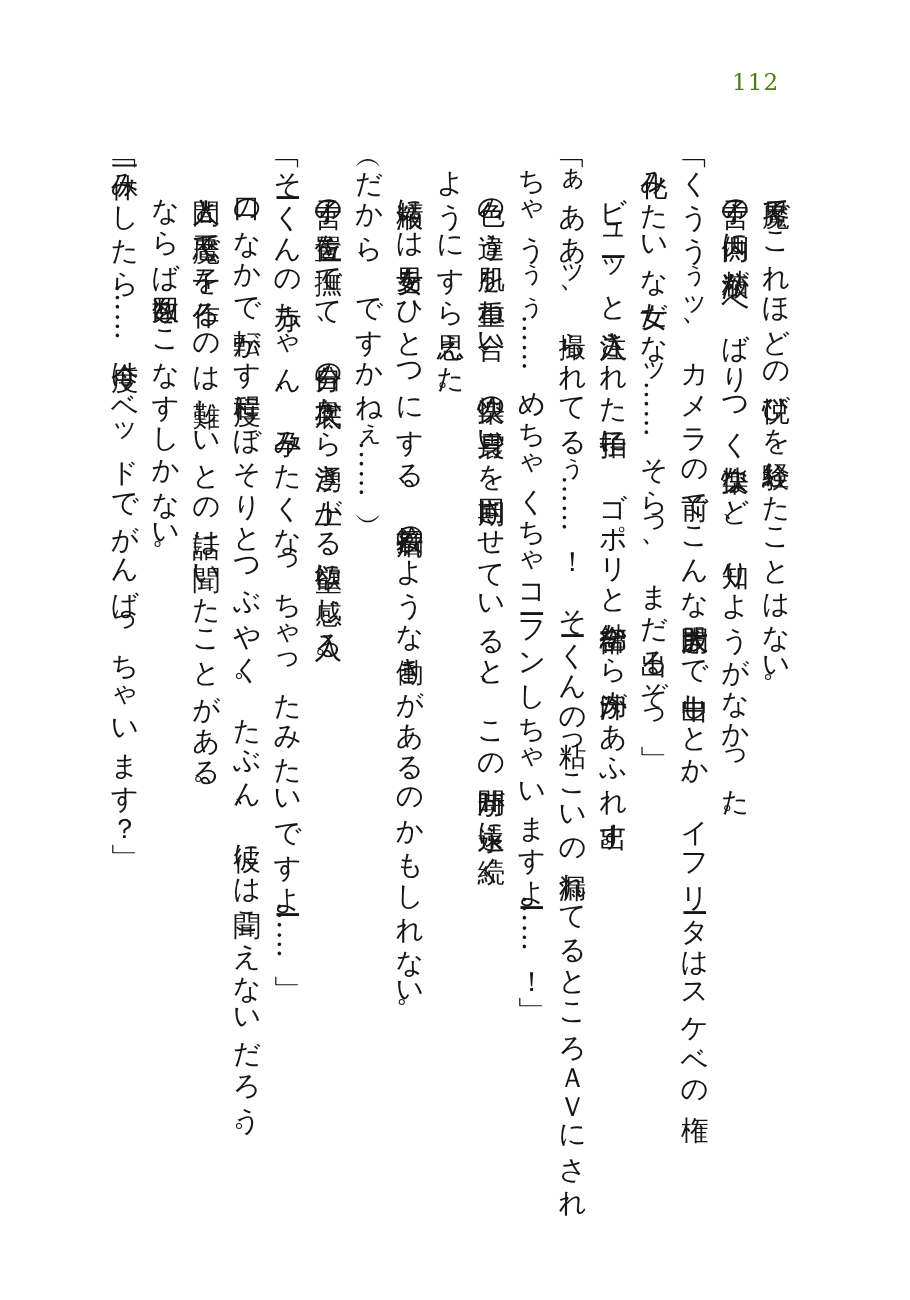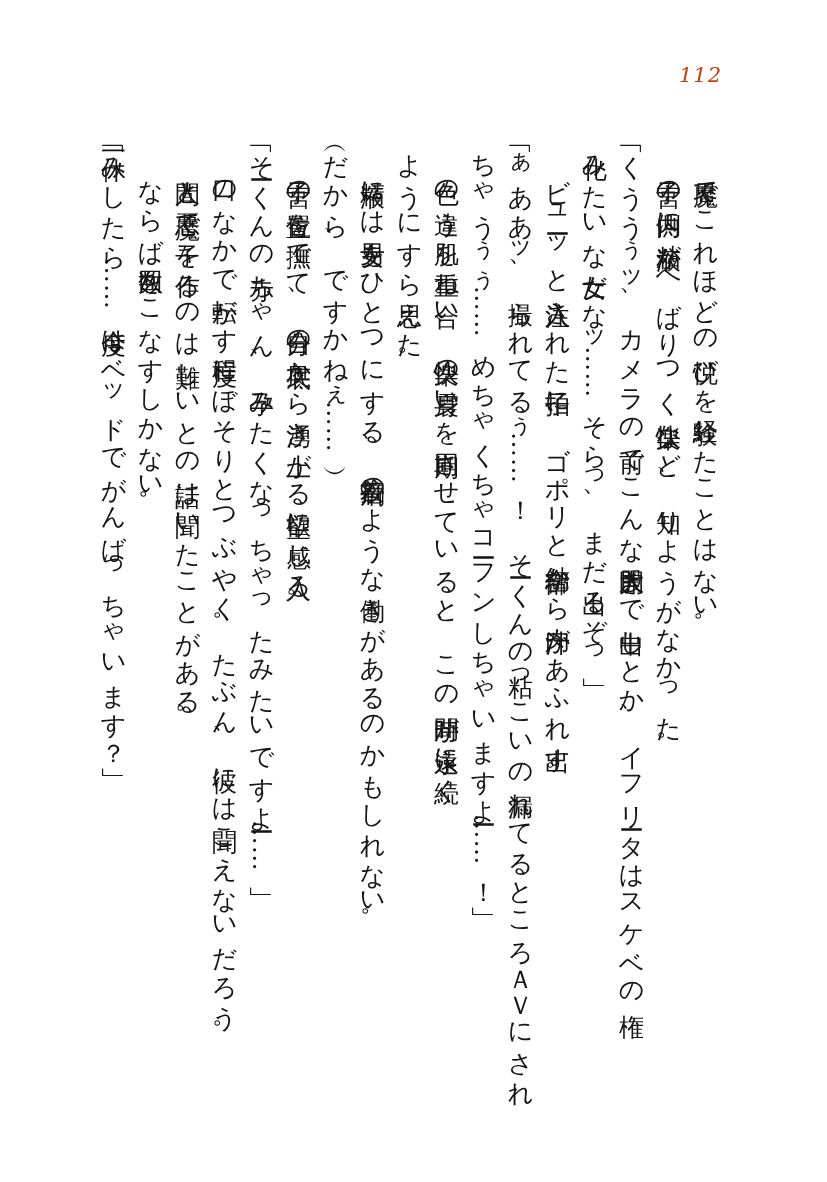--- a/index.html
+++ b/index.html
@@ -13,26 +13,25 @@
     height: 1182px;
     background: #ffffff;
     overflow: hidden;
     font-family: "DejaVu Serif", serif;
   }
   .page-number {
     position: absolute;
     top: 63px;
     left: 652px;
     width: 70px;
-    text-align: right;
+    text-align: center;
     font-family: "DejaVu Serif", serif;
-    font-style: italic;
     font-size: 21px;
     letter-spacing: 1px;
-    color: #c2410c;
+    color: #4d7c0f;
   }
   .text-block {
     position: absolute;
     top: 137px;
     right: 103px;
     height: 968px;
     writing-mode: vertical-rl;
     text-orientation: mixed;
     font-family: "DejaVu Serif", serif;
     font-size: 25px;

